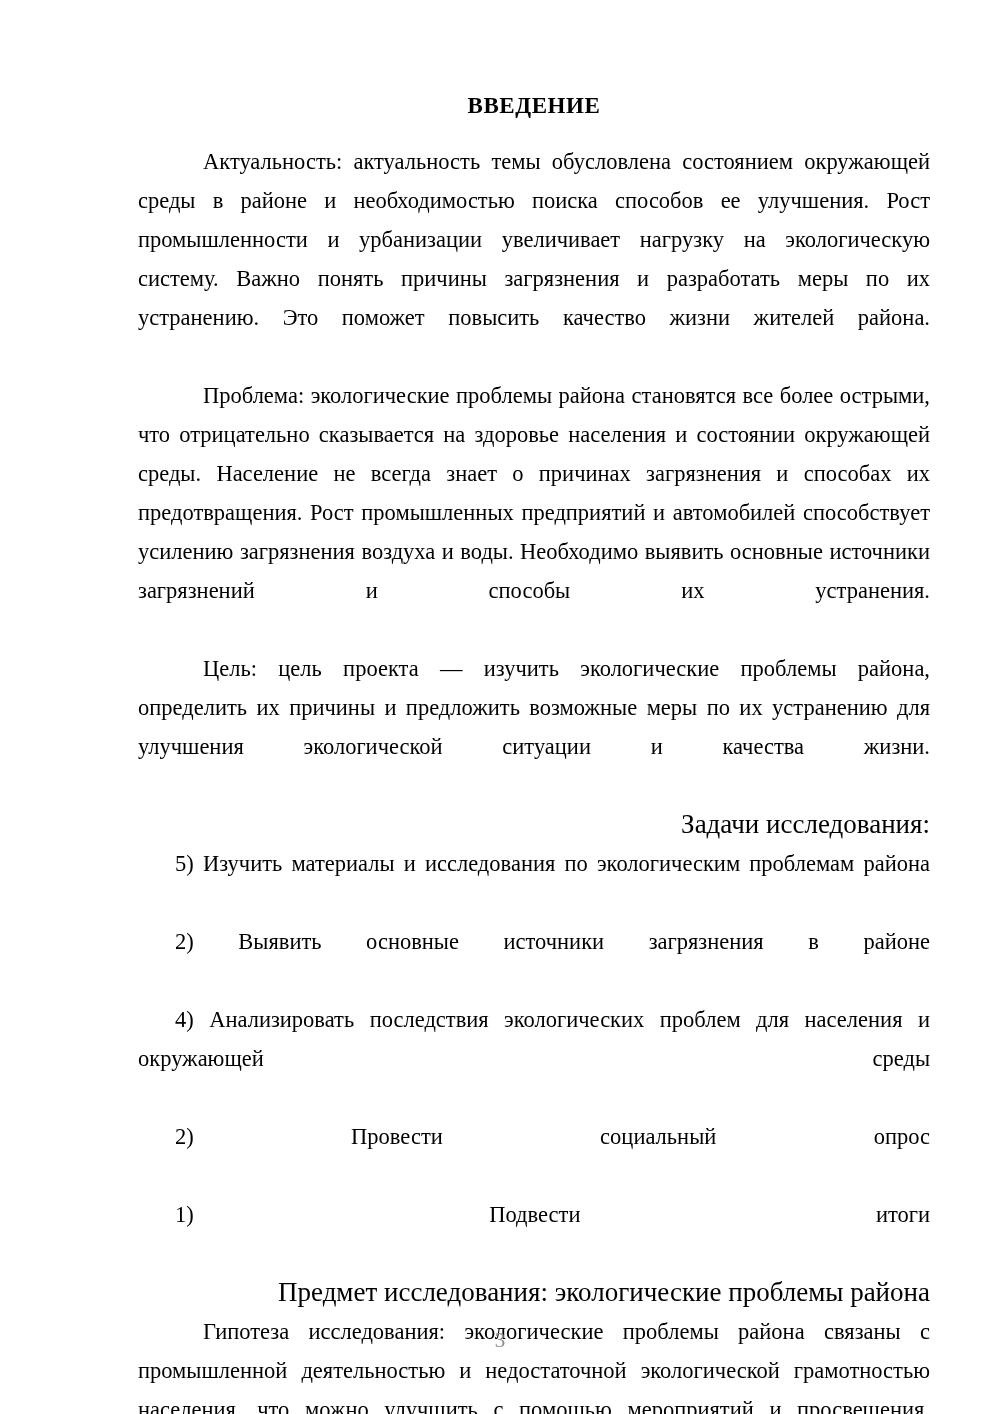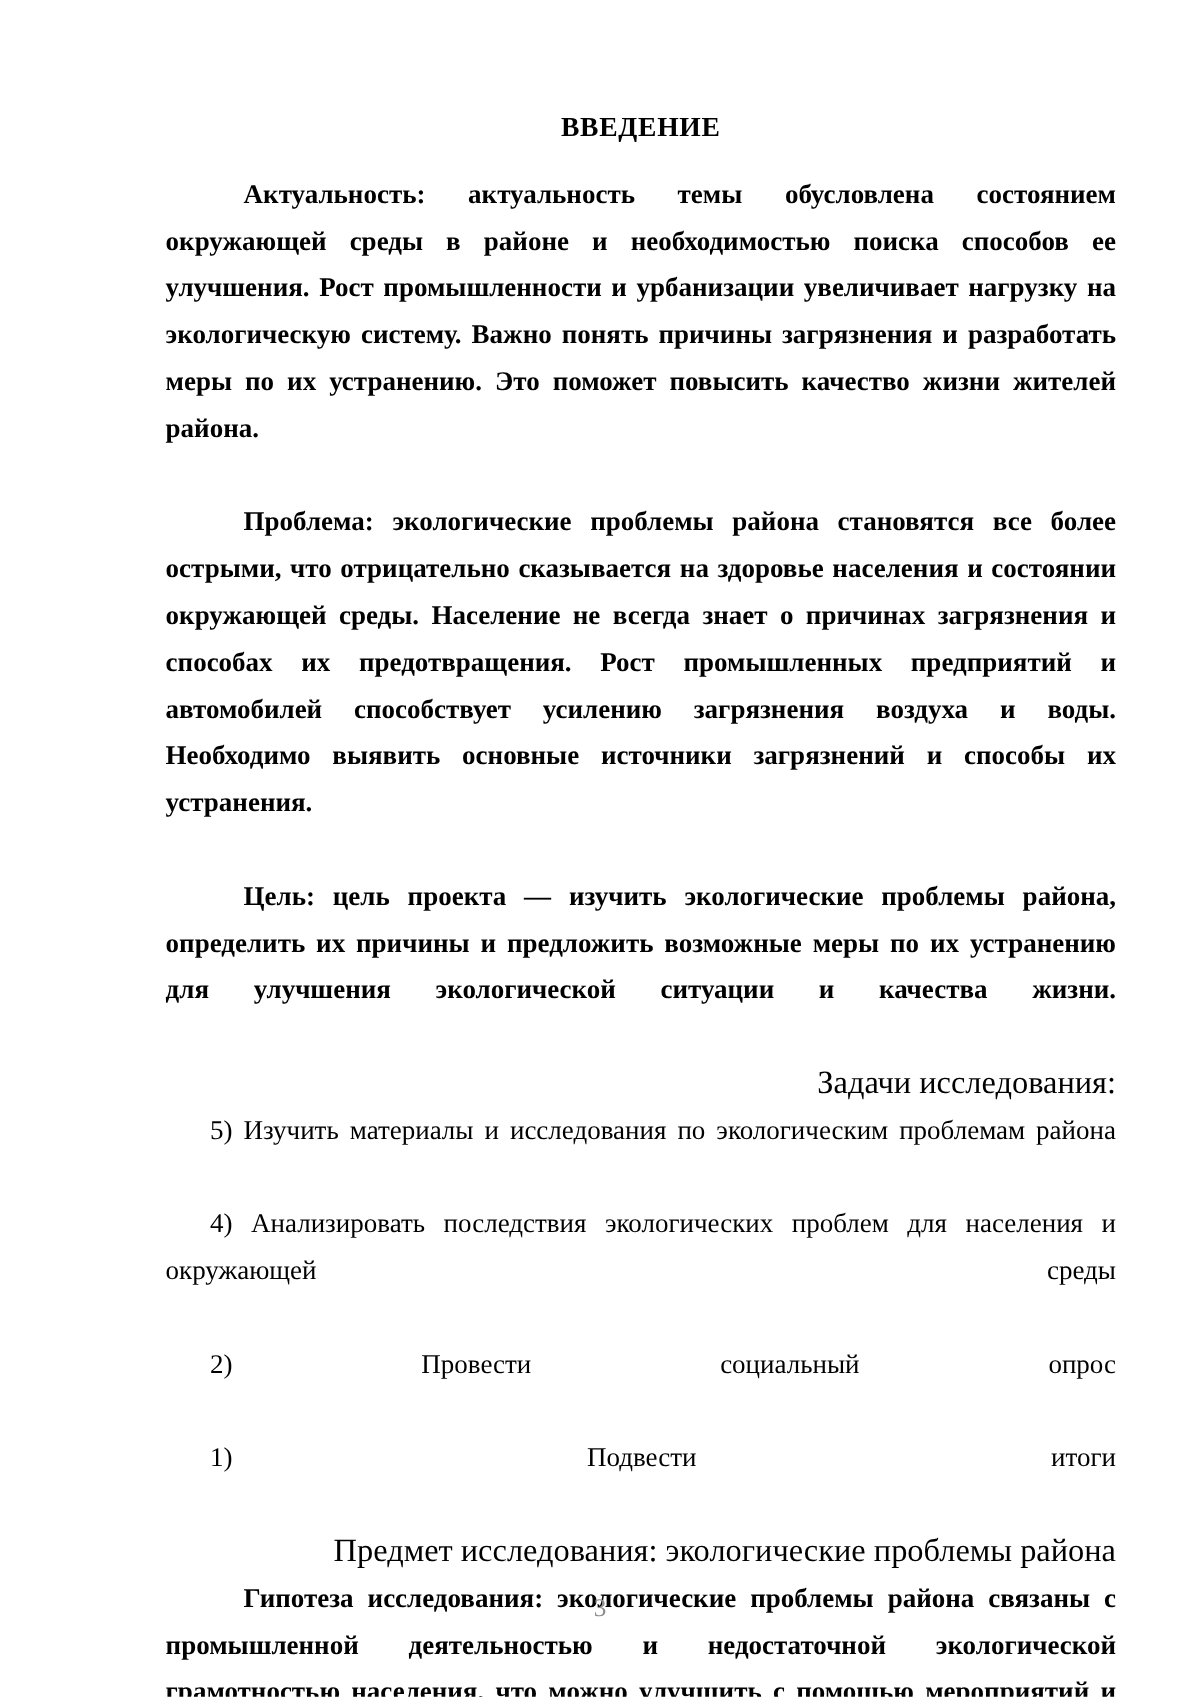--- a/index.html
+++ b/index.html
@@ -43,21 +43,20 @@
   }
 
   .para {
     font-size: 22.5px;
     line-height: 39px;
     text-align: justify;
     text-justify: inter-word;
     text-indent: 65px;
     margin: 0;
     hyphens: none;
-    font-weight: bold;
   }
 
   .list {
     margin: 0;
     padding: 0;
     list-style: none;
   }
 
   .list-item {
     font-size: 22.5px;
@@ -106,20 +105,21 @@
     <p class="para">Актуальность: актуальность темы обусловлена состоянием окружающей среды в районе и необходимостью поиска способов ее улучшения. Рост промышленности и урбанизации увеличивает нагрузку на экологическую систему. Важно понять причины загрязнения и разработать меры по их устранению. Это поможет повысить качество жизни жителей района.</p>
 
     <p class="para">Проблема: экологические проблемы района становятся все более острыми, что отрицательно сказывается на здоровье населения и состоянии окружающей среды. Население не всегда знает о причинах загрязнения и способах их предотвращения. Рост промышленных предприятий и автомобилей способствует усилению загрязнения воздуха и воды. Необходимо выявить основные источники загрязнений и способы их устранения.</p>
 
     <p class="para">Цель: цель проекта — изучить экологические проблемы района, определить их причины и предложить возможные меры по их устранению для улучшения экологической ситуации и качества жизни.</p>
 
     <p class="sub-para">Задачи исследования:</p>
 
     <ul class="list">
       <li class="list-item">5) Изучить материалы и исследования по экологическим проблемам района</li>
+      <li class="list-item">2) Выявить основные источники загрязнения в районе</li>
       <li class="list-item">4) Анализировать последствия экологических проблем для населения и окружающей среды</li>
       <li class="list-item">2) Провести социальный опрос</li>
       <li class="list-item">1) Подвести итоги</li>
     </ul>
 
 
     <p class="sub-para">Предмет исследования: экологические проблемы района</p>
 
     <p class="para">Гипотеза исследования: экологические проблемы района связаны с промышленной деятельностью и недостаточной экологической грамотностью населения, что можно улучшить с помощью мероприятий и просвещения.</p>
 

